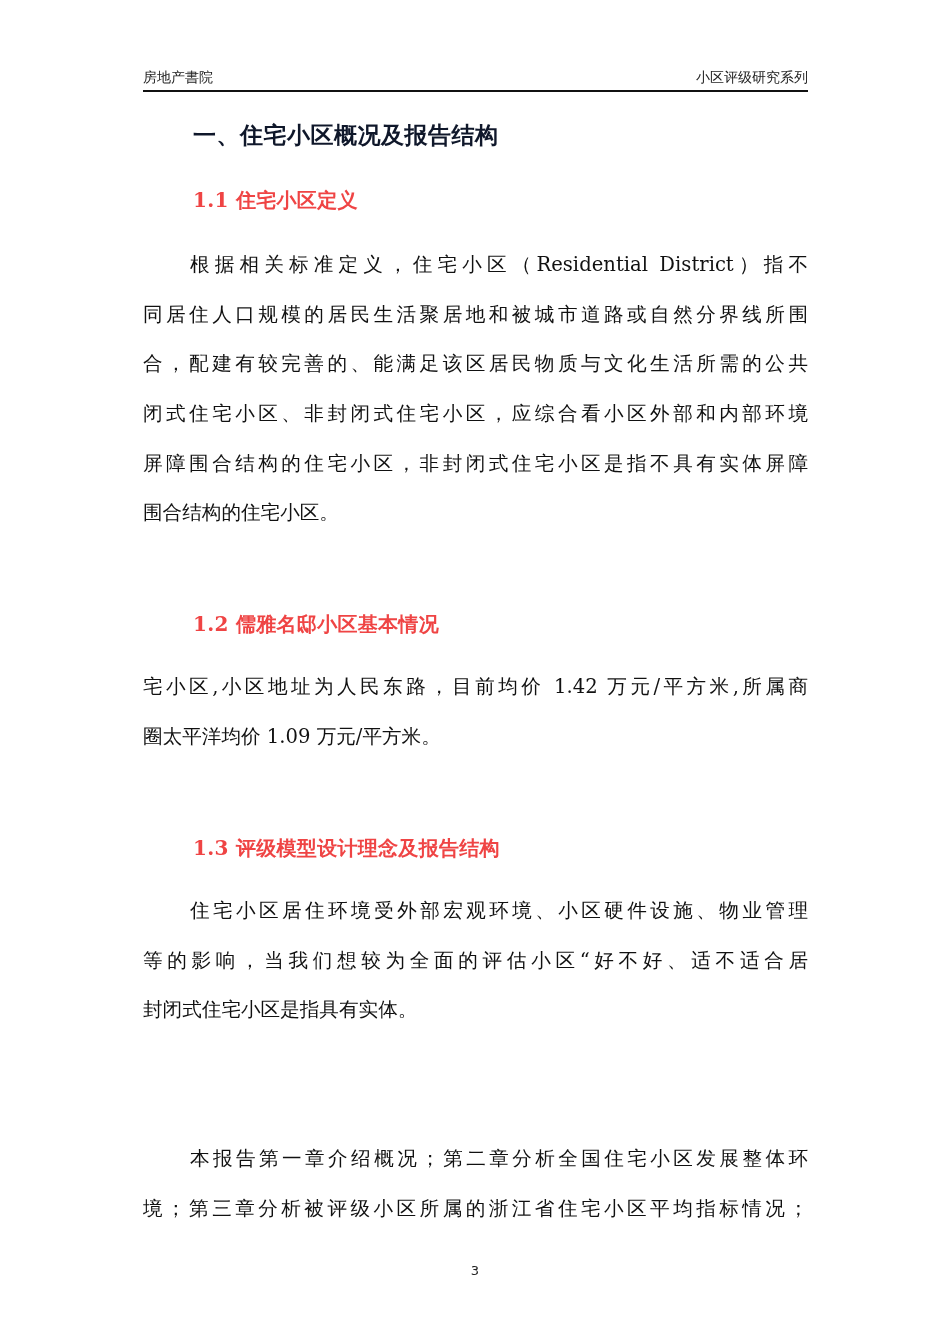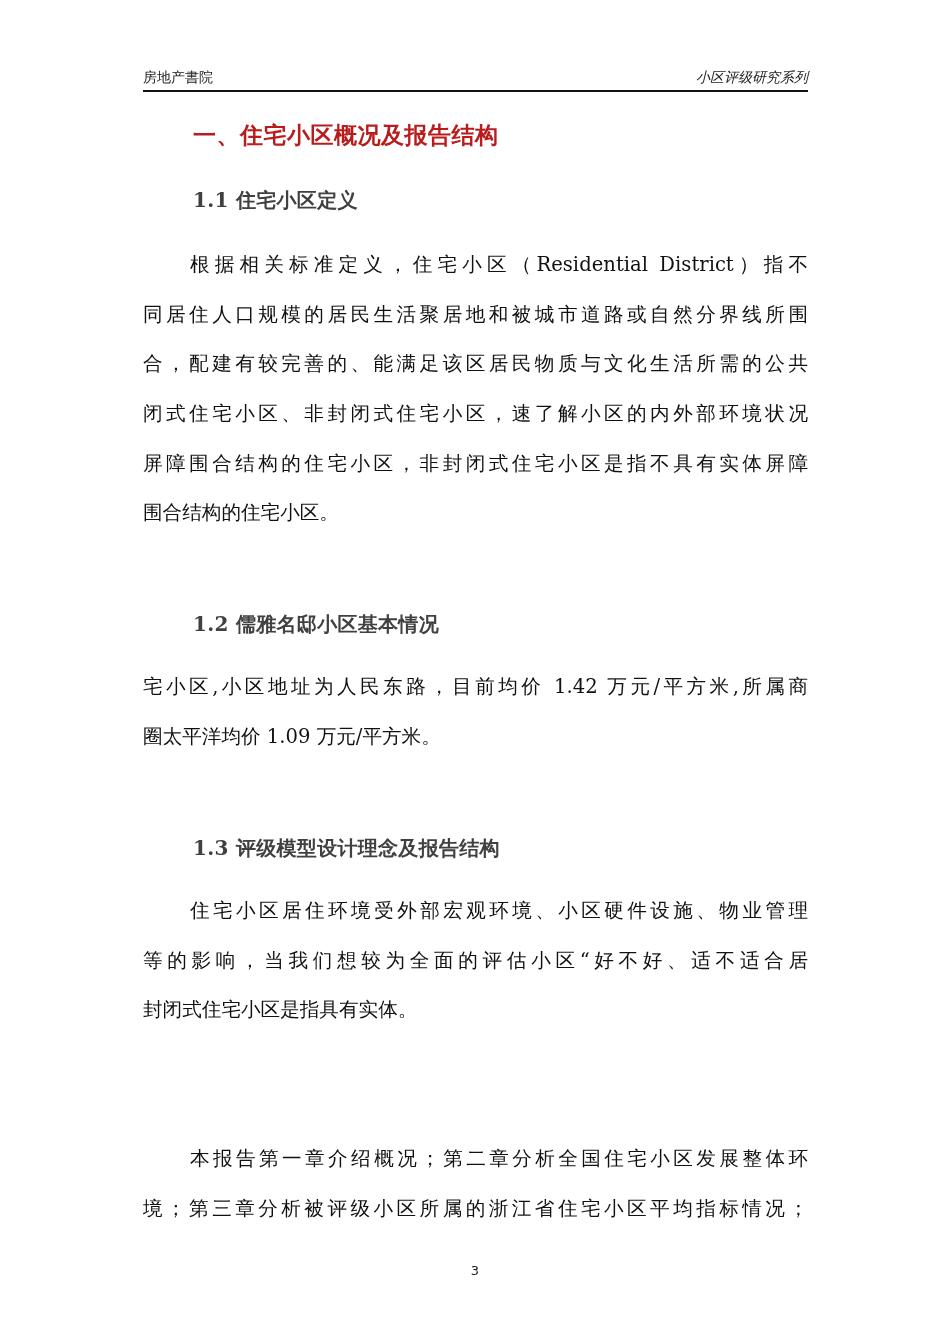--- a/index.html
+++ b/index.html
@@ -1,23 +1,23 @@
 <!DOCTYPE html>
 <html><head>
   <meta charset="utf-8">
   <style>
     html, body { margin: 0; padding: 0; background: #ffffff; }
     body { width: 950px; height: 1344px; position: relative; overflow: hidden; color: #111; }
     .page { position: absolute; left: 0; top: 0; width: 852px; height: 1344px; background: #fff; }
     .header { position: absolute; left: 143px; top: 66px; width: 665px; height: 22px; }
     .header-left { position: absolute; left: 0; top: 3px; font-family: "DejaVu Sans", sans-serif; font-size: 14px; color: #222; }
-    .header-right { position: absolute; right: 0; top: 3px; font-family: "DejaVu Sans", sans-serif; font-size: 14px; color: #222; font-style: italic; }
+    .header-right { position: absolute; right: 0; top: 3px; font-family: "DejaVu Sans", sans-serif; font-size: 14px; color: #222; }
     .header-rule { position: absolute; left: 143px; top: 90px; width: 665px; height: 2px; background: #111; }
-    .h1 { position: absolute; left: 193px; top: 120px; font-family: Liberation Mono, monospace; font-weight: bold; font-size: 23px; letter-spacing: 0.5px; color: #b91c1c; }
-    .h2 { position: absolute; left: 193px; font-family: "DejaVu Serif", serif; font-weight: bold; font-size: 20px; color: #404040; letter-spacing: 0.3px; }
+    .h1 { position: absolute; left: 193px; top: 120px; font-family: Liberation Mono, monospace; font-weight: bold; font-size: 23px; letter-spacing: 0.5px; color: #0f172a; }
+    .h2 { position: absolute; left: 193px; font-family: "DejaVu Serif", serif; font-weight: bold; font-size: 20px; color: #ef4444; letter-spacing: 0.3px; }
     .para { position: absolute; left: 143px; width: 665px; font-family: "DejaVu Serif", serif; font-size: 19.6px; color: #111; }
     .line { height: 49.7px; line-height: 49.7px; white-space: nowrap; text-align: justify; text-align-last: justify; }
     .line.last { text-align-last: left; }
     .line.indent { padding-left: 47px; }
     .page-number { position: absolute; left: 0; width: 950px; top: 1263px; text-align: center; font-family: "DejaVu Sans", sans-serif; font-size: 13px; color: #222; }
   </style>
 </head>
 <body>
 
 <div class="page">
@@ -28,21 +28,21 @@
   </div>
   <div class="header-rule"></div>
 
   <div class="h1">一、住宅小区概况及报告结构</div>
 
   <div class="h2" style="top:187px;">1.1 住宅小区定义</div>
   <div class="para" style="top:240px;">
     <div class="line indent">根据相关标准定义，住宅小区（Residential District）指不</div>
     <div class="line">同居住人口规模的居民生活聚居地和被城市道路或自然分界线所围</div>
     <div class="line">合，配建有较完善的、能满足该区居民物质与文化生活所需的公共</div>
-    <div class="line">闭式住宅小区、非封闭式住宅小区，速了解小区的内外部环境状况</div>
+    <div class="line">闭式住宅小区、非封闭式住宅小区，应综合看小区外部和内部环境</div>
     <div class="line">屏障围合结构的住宅小区，非封闭式住宅小区是指不具有实体屏障</div>
     <div class="line last">围合结构的住宅小区。</div>
   </div>
 
   <div class="h2" style="top:611px;">1.2 儒雅名邸小区基本情况</div>
   <div class="para" style="top:662px;">
     <div class="line">宅小区,小区地址为人民东路，目前均价 1.42 万元/平方米,所属商</div>
     <div class="line last">圈太平洋均价 1.09 万元/平方米。</div>
   </div>
 

